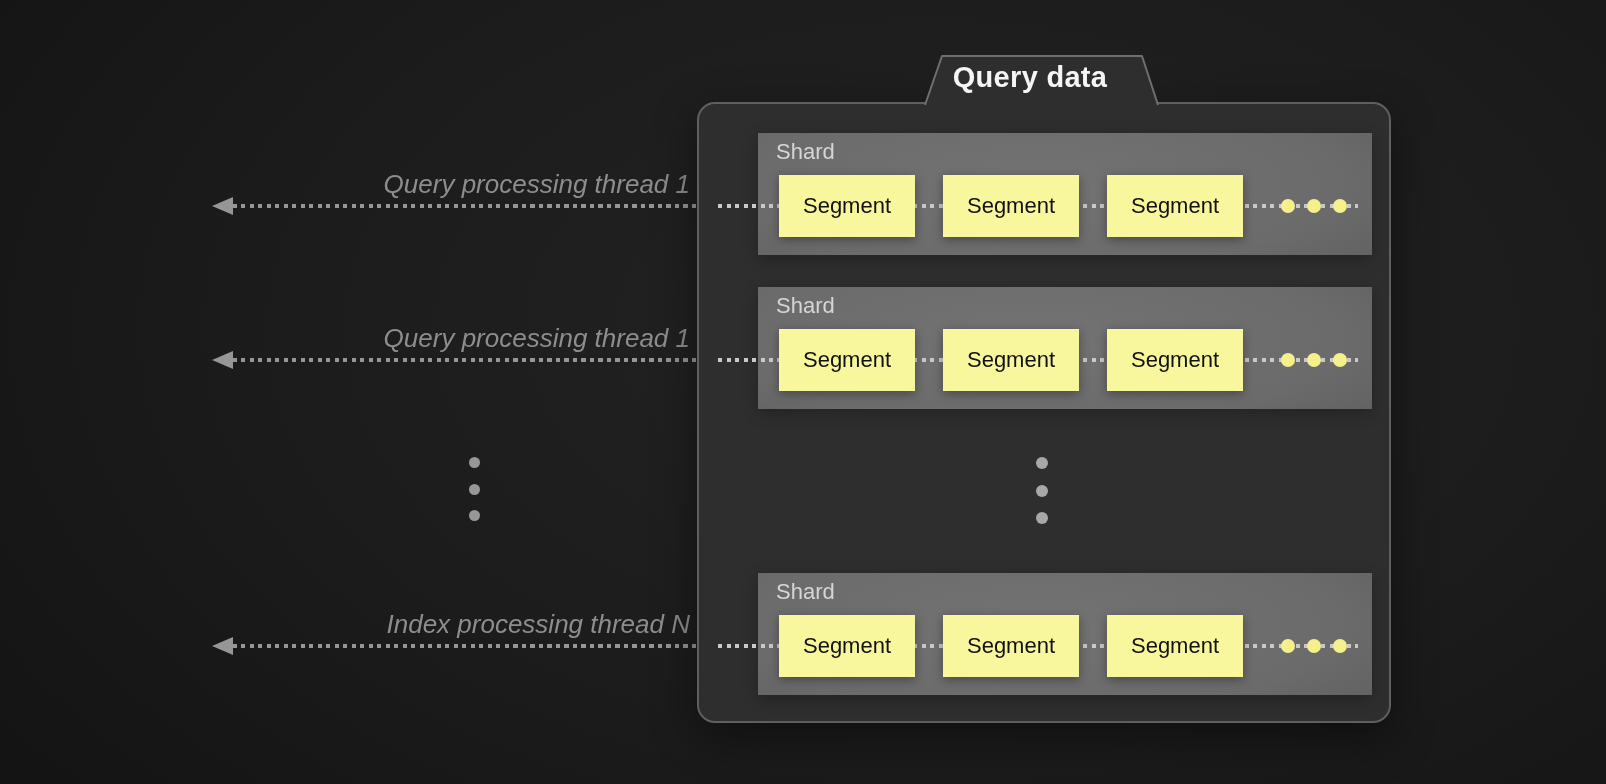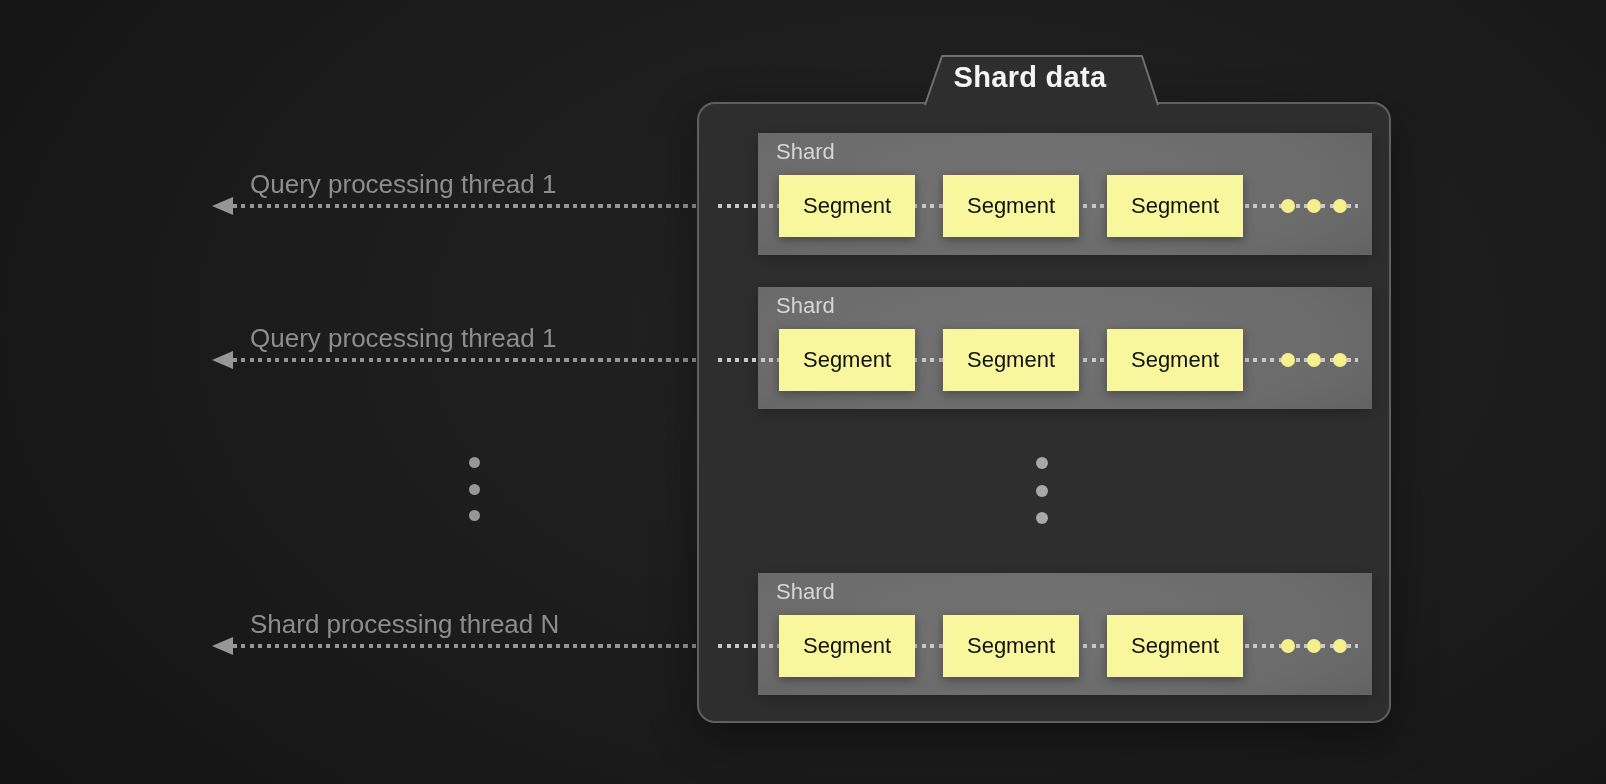--- a/index.html
+++ b/index.html
@@ -11,22 +11,22 @@
     --thread-label:#8d8d8d; --ellipsis-dot:#979797; --ellipsis-dot-light:#a8a8a8;
   }
   html,body{margin:0;padding:0;background:#000;}
   .stage{
     position:relative; width:1606px; height:784px; overflow:hidden;
     background:radial-gradient(1150px 720px at 58% 42%, #232323 0%, #1c1c1c 55%, #141414 100%);
     font-family:"Liberation Sans", sans-serif;
   }
 
   
-  .thread-label{position:absolute; left:250px; width:440px; text-align:left;
-    font-size:26px; line-height:28px; color:var(--thread-label);}
+  .thread-label{position:absolute; left:250px; width:440px; text-align:right;
+    font-size:26px; line-height:28px; color:var(--thread-label);font-style:italic;}
   .lbl-1{top:170px}.lbl-2{top:324px}.lbl-3{top:610px}
 
   .arrow-head{position:absolute; left:212px; width:0; height:0;
     border-top:9px solid transparent; border-bottom:9px solid transparent;
     border-right:21px solid var(--arrow-dark);}
   .ah-1{top:197px}.ah-2{top:351px}.ah-3{top:637px}
 
   .arrow-line{position:absolute; left:233px; width:464px; height:4px;
     background:repeating-linear-gradient(90deg, var(--arrow-dark) 0 4px, transparent 4px 8.5px);}
   .al-1{top:204px}.al-2{top:358px}.al-3{top:644px}
@@ -74,21 +74,21 @@
 <div class="stage">
 
   <div class="thread-label lbl-1">Query processing thread 1</div>
   <div class="arrow-head ah-1"></div>
   <div class="arrow-line al-1"></div>
 
   <div class="thread-label lbl-2">Query processing thread 1</div>
   <div class="arrow-head ah-2"></div>
   <div class="arrow-line al-2"></div>
 
-  <div class="thread-label lbl-3">Shard processing thread N</div>
+  <div class="thread-label lbl-3">Index processing thread N</div>
   <div class="arrow-head ah-3"></div>
   <div class="arrow-line al-3"></div>
 
   <div>
     <div class="vdot vd-left vdl-1"></div>
     <div class="vdot vd-left vdl-2"></div>
     <div class="vdot vd-left vdl-3"></div>
   </div>
 
   <div class="container">
@@ -130,15 +130,15 @@
 
   <div>
     <div class="vdot vd-center vdc-1"></div>
     <div class="vdot vd-center vdc-2"></div>
     <div class="vdot vd-center vdc-3"></div>
   </div>
 
   <svg class="tab-svg" viewBox="0 0 280 56">
     <path d="M 35 55 L 52 6 L 252 6 L 268 55"></path>
   </svg>
-  <div class="tab-label">Shard data</div>
+  <div class="tab-label">Query data</div>
 
 </div>
 
 </body></html>

